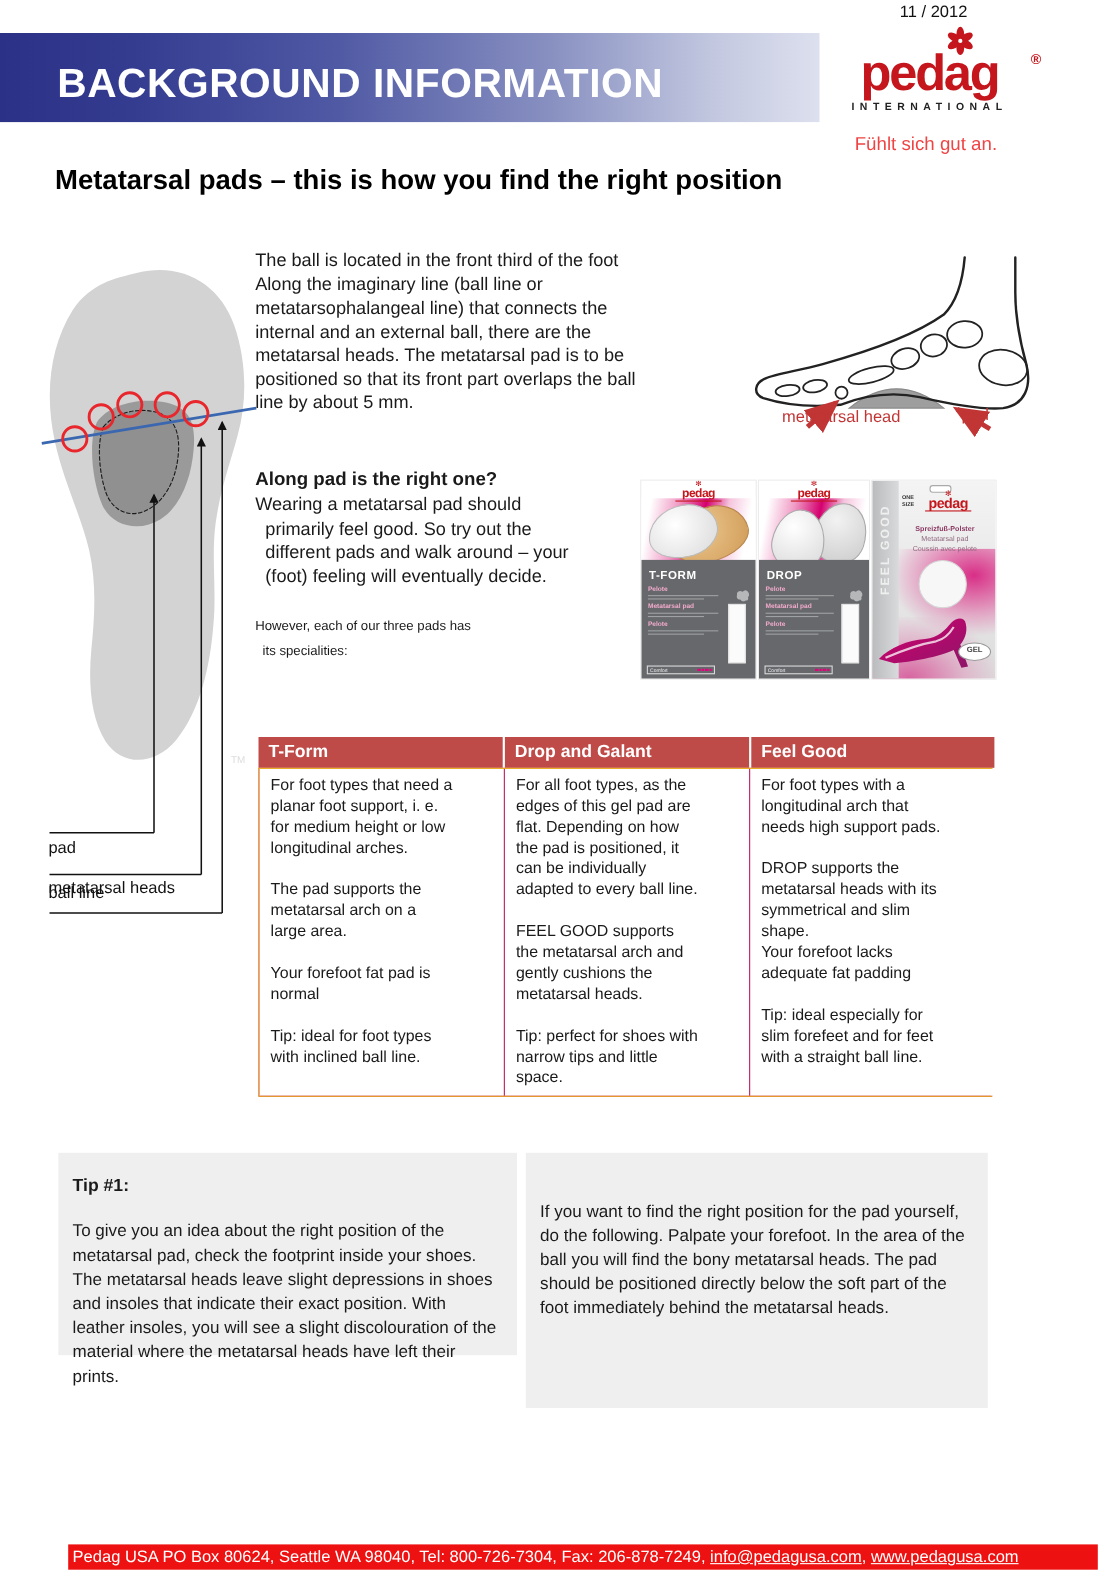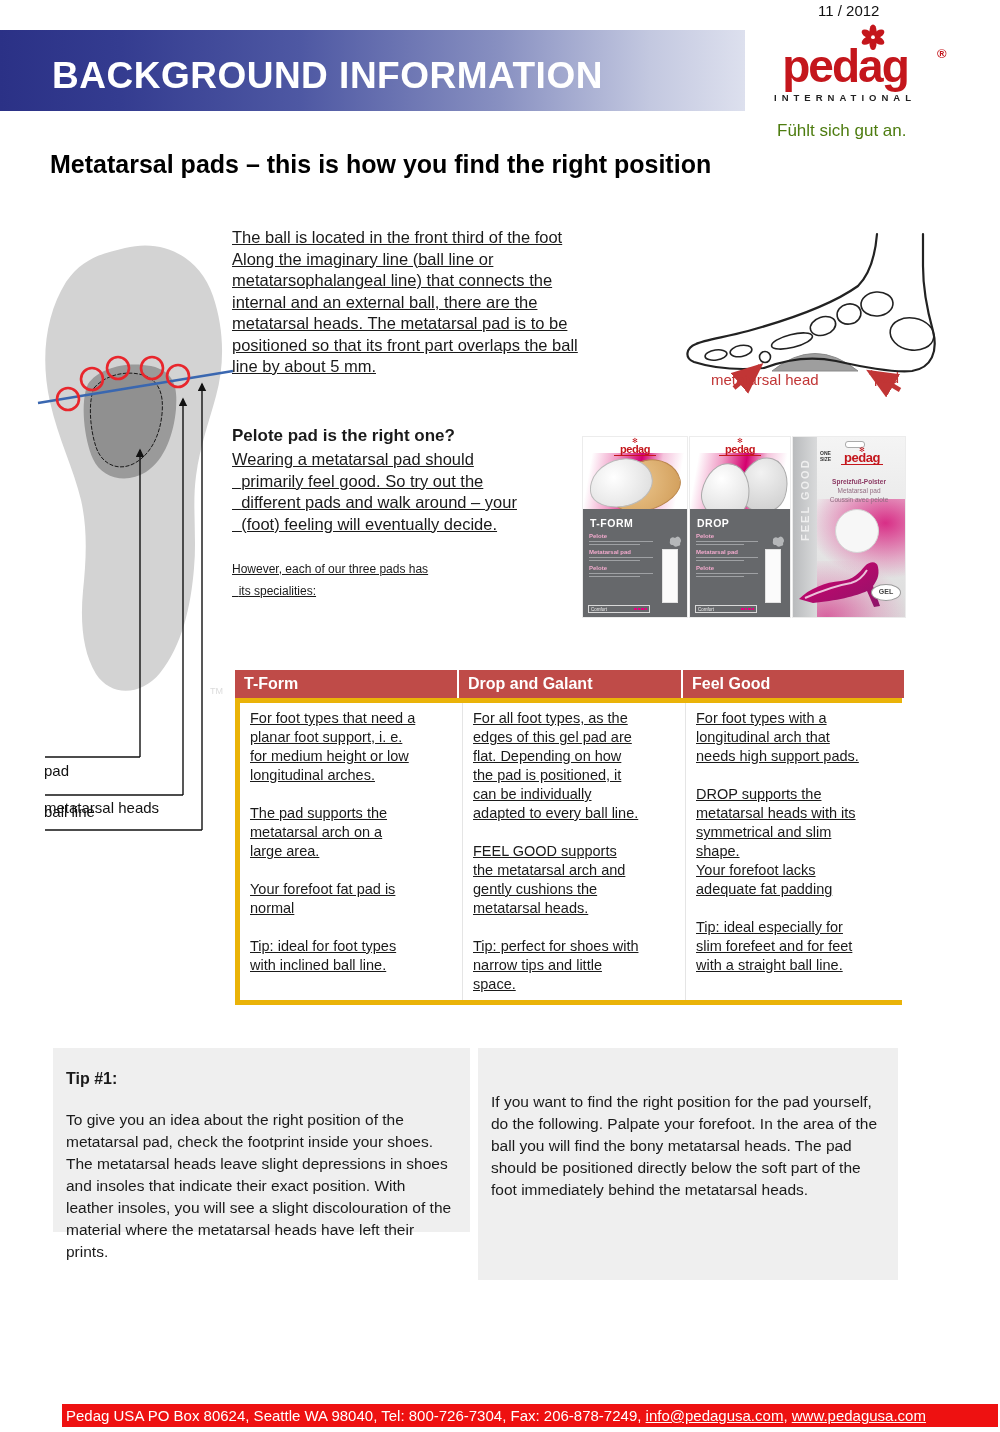--- a/index.html
+++ b/index.html
@@ -1,39 +1,39 @@
 <!DOCTYPE html>
 <html><head>
 <meta charset="utf-8">
 <style>
   html,body{margin:0;padding:0;}
   body{
     width:1000px;height:1432px;position:relative;background:#ffffff;
     font-family:"Liberation Sans", sans-serif;color:#1a1a1a;overflow:hidden;
   }
   .abs{position:absolute;}
-  .prewrap{white-space:pre-wrap;text-decoration:underline;}
+  .prewrap{white-space:pre-wrap;}
 
   
   .doc-date{left:818px;top:2px;font-size:15px;color:#111;}
 
   
   .banner{left:0;top:30px;width:1000px;height:81px;
     background:linear-gradient(to right,#2b3186 0%,#343c90 12%,#4e58a3 30%,#8890c1 50%,#c3c8e0 65%,#eceef6 80%,#ffffff 95%);}
   .banner-title{left:52px;top:55px;font-size:37px;font-weight:bold;color:#ffffff;letter-spacing:0.5px;}
 
   
   .logo-panel{left:745px;top:24px;width:212px;height:92px;background:#ffffff;}
   .logo-flower{position:absolute;left:112px;top:-2px;width:32px;height:32px;}
   .logo-word{position:absolute;left:0;top:20px;width:200px;text-align:center;
     font-size:46px;font-weight:bold;color:#c4161c;letter-spacing:-2px;line-height:44px;}
   .logo-reg{position:absolute;left:192px;top:22px;font-size:13px;color:#c4161c;font-weight:bold;}
   .logo-sub{position:absolute;left:0;top:68px;width:200px;text-align:center;
     font-size:9.5px;color:#222;letter-spacing:5px;font-weight:bold;}
-  .tagline{left:777px;top:121px;font-size:17px;color:#4d7c0f;}
+  .tagline{left:777px;top:121px;font-size:17px;color:#ef4444;}
 
   .page-title{left:50px;top:150px;font-size:25px;font-weight:bold;color:#000;}
 
   
   .intro{left:232px;top:227px;width:450px;font-size:16.5px;line-height:21.5px;}
   .which-heading{left:232px;top:426px;font-size:17px;font-weight:bold;}
   .which-p1{left:232px;top:449px;width:360px;font-size:16.5px;line-height:21.5px;}
   .which-p2{left:232px;top:559px;width:360px;font-size:12px;line-height:21.5px;}
 
   
@@ -94,21 +94,21 @@
     background:radial-gradient(ellipse at 30% 100%,rgba(212,0,110,0.55) 0%,rgba(224,94,160,0.3) 45%,rgba(255,255,255,0) 75%);}
   .fg-circle{position:absolute;left:42px;top:72px;width:42px;height:42px;border-radius:50%;background:#f7f7f7;border:1px solid #d5d5d5;}
   .fg-shoe{position:absolute;left:2px;bottom:6px;}
   .fg-gel{position:absolute;right:4px;bottom:16px;width:28px;height:15px;background:#fff;border:1px solid #999;
     border-radius:50%;text-align:center;font-size:7px;font-weight:bold;color:#444;line-height:14px;}
 
   
   .tbl-head{left:235px;top:670px;width:667px;display:grid;grid-template-columns:222px 222px 221px;gap:2px;}
   .tbl-head > div{background:#bf4b48;color:#fff;font-weight:bold;font-size:16px;padding:4px 9px;line-height:20px;}
   .tbl-body{left:235px;top:698px;width:667px;display:grid;grid-template-columns:222px 222px 221px;gap:1px;
-    background:#e5e5e5;border:5px solid #eab308;box-sizing:border-box;}
+    background:#be185d;border:1px solid #eab308;box-sizing:border-box;}
   .tbl-body > div{background:#fff;padding:6px 10px;font-size:14.5px;line-height:19px;}
   .tm-mark{left:210px;top:686px;font-size:9px;color:#dcdcdc;}
 
   
   .tip{background:#efefef;box-sizing:border-box;padding:22px 13px 0 13px;}
   .tip-1{left:53px;top:1048px;width:417px;height:184px;}
   .tip-2{left:478px;top:1048px;width:420px;height:232px;}
   .tip-title{font-size:16px;font-weight:bold;}
   .tip-body{margin-top:21px;font-size:15.5px;line-height:22px;}
 
@@ -200,21 +200,21 @@
     <ellipse cx="177" cy="84" rx="12" ry="10" transform="rotate(-12 177 84)"></ellipse>
     <ellipse cx="205" cy="74" rx="16" ry="12" transform="rotate(-4 205 74)"></ellipse>
     <ellipse cx="240" cy="104" rx="22" ry="16" transform="rotate(10 240 104)"></ellipse>
   </g>
   <line x1="62" y1="158" x2="88" y2="136" stroke="#c13535" stroke-width="4.5" marker-end="url(#ra)"></line>
   <line x1="228" y1="160" x2="198" y2="142" stroke="#c13535" stroke-width="4.5" marker-end="url(#ra)"></line>
 </svg>
 <div class="abs sk-label" style="left:711px;top:371px;">metatarsal head</div>
 <div class="abs sk-label" style="left:874px;top:369px;">pad</div>
 
-<div class="abs which-heading">Pelote pad is the right one?</div>
+<div class="abs which-heading">Along pad is the right one?</div>
 <div class="abs which-p1 prewrap">Wearing a metatarsal pad should
   primarily feel good. So try out the
   different pads and walk around – your
   (foot) feeling will eventually decide.</div>
 <div class="abs which-p2 prewrap">However, each of our three pads has
   its specialities:</div>
 
 <div class="abs products">
 
   <div class="pack pack-1">

